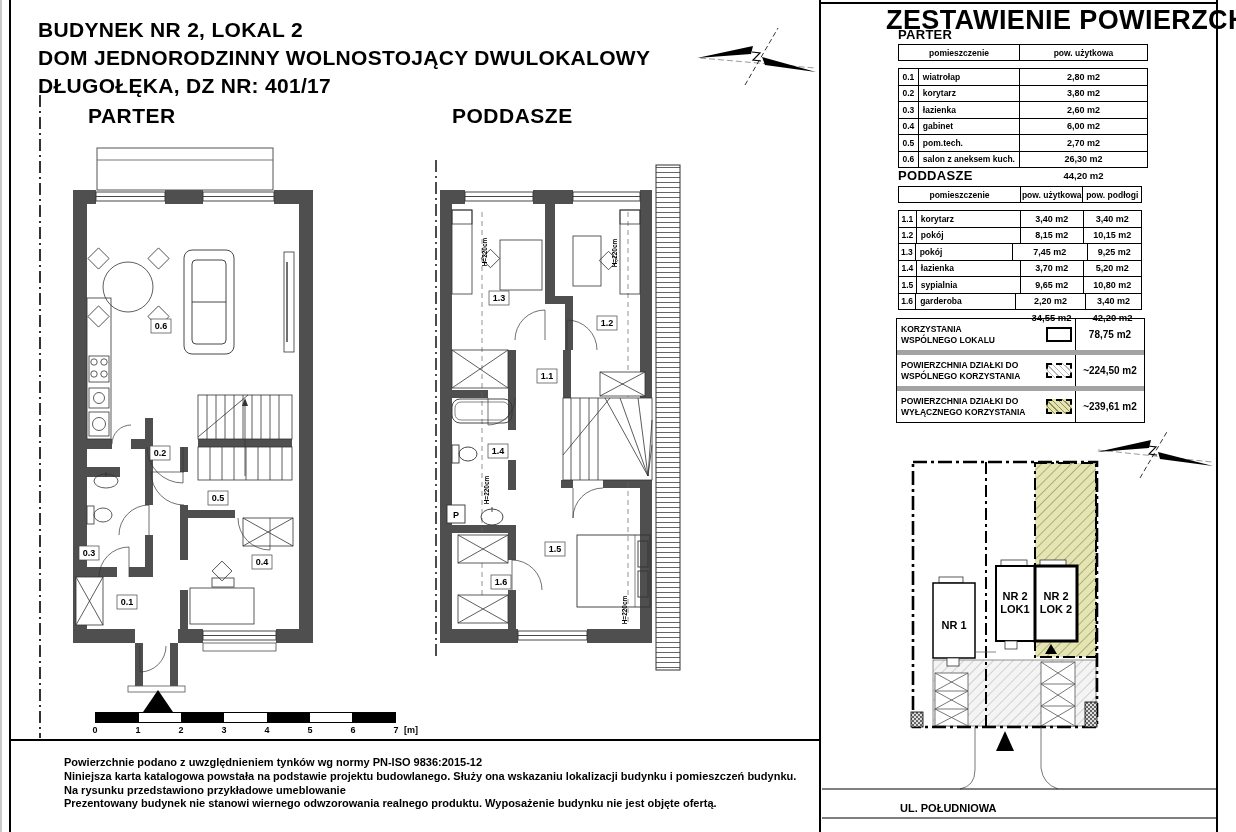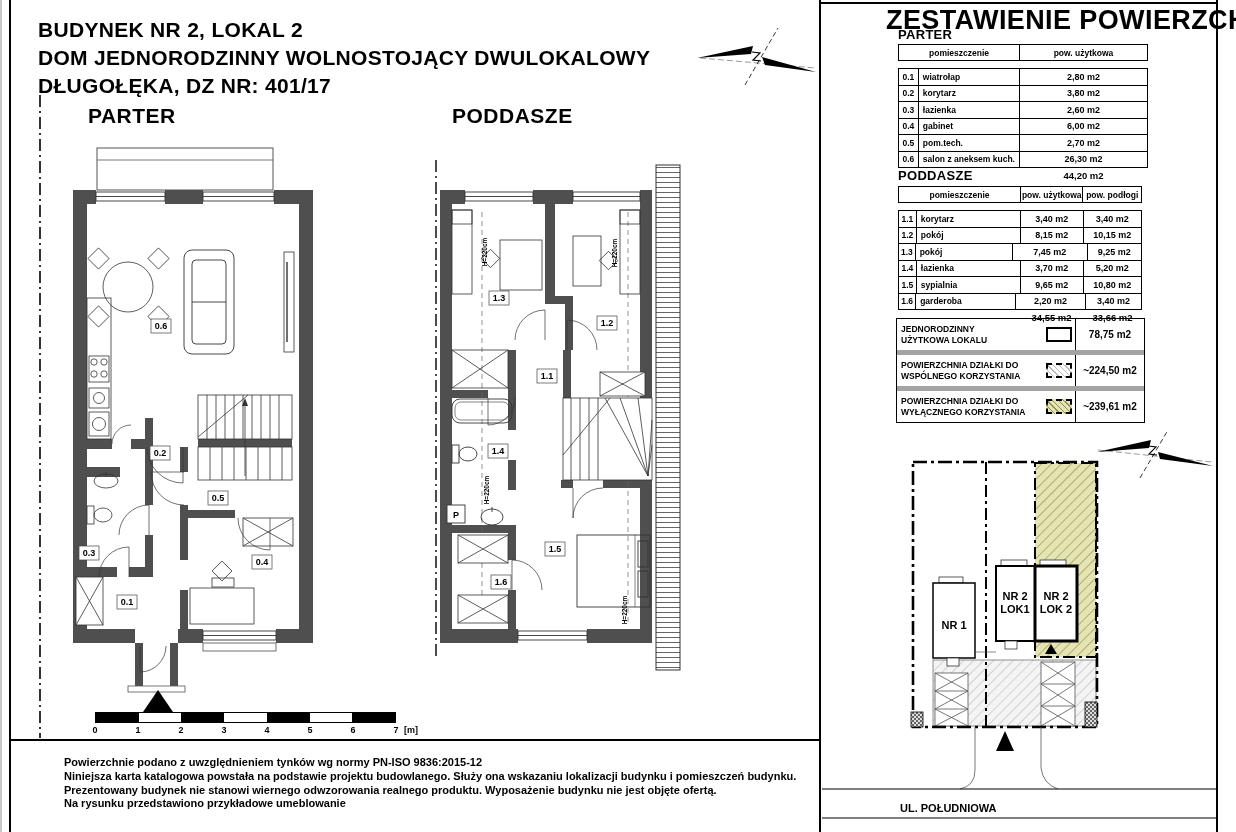--- a/index.html
+++ b/index.html
@@ -475,29 +475,29 @@
         </div>
       <div class="tr">
           <div class="c num" style="width:18px">1.6</div>
           <div class="c name" style="width:104px">garderoba</div>
           <div class="c val" style="width:73px">2,20 m2</div>
           <div class="c val" style="width:59px">3,40 m2</div>
         </div>
     </div>
     <div class="totals">
       <span style="margin-left:122px;width:63px;text-align:center">34,55 m2</span>
-      <span style="width:59px;text-align:center">33,66 m2</span>
+      <span style="width:59px;text-align:center">42,20 m2</span>
     </div>
   </div>
 
   <div class="legend">
     <div class="row">
       <div class="lab">
-          <div>JEDNORODZINNY</div>
-          <div>UŻYTKOWA LOKALU</div>
+          <div>KORZYSTANIA</div>
+          <div>WSPÓLNEGO LOKALU</div>
         </div>
       <div class="swz">
           <div class="sw sw-plain"></div>
         </div>
       <div class="valc">78,75 m2</div>
     </div>
     <div class="row">
       <div class="lab">
           <div>POWIERZCHNIA DZIAŁKI DO</div>
           <div>WSPÓLNEGO KORZYSTANIA</div>
@@ -604,17 +604,17 @@
     <polygon points="1005,731 996,751 1014,751" fill="#000"></polygon>
 
     <line x1="822" y1="789" x2="1216" y2="789" stroke="#000" stroke-width="1"></line>
     <line x1="822" y1="818" x2="1216" y2="818" stroke="#000" stroke-width="1"></line>
     <text x="900" y="812" font-size="11" font-weight="bold">UL. POŁUDNIOWA</text>
   </svg>
 
   <div class="footer">
     <div>Powierzchnie podano z uwzględnieniem tynków wg normy PN-ISO 9836:2015-12</div>
     <div>Niniejsza karta katalogowa powstała na podstawie projektu budowlanego. Służy ona wskazaniu lokalizacji budynku i pomieszczeń budynku.</div>
+    <div>Na rysunku przedstawiono przykładowe umeblowanie</div>
     <div>Prezentowany budynek nie stanowi wiernego odwzorowania realnego produktu. Wyposażenie budynku nie jest objęte ofertą.</div>
-    <div>Na rysunku przedstawiono przykładowe umeblowanie</div>
   </div>
 
 </div>
 
 </body></html>

